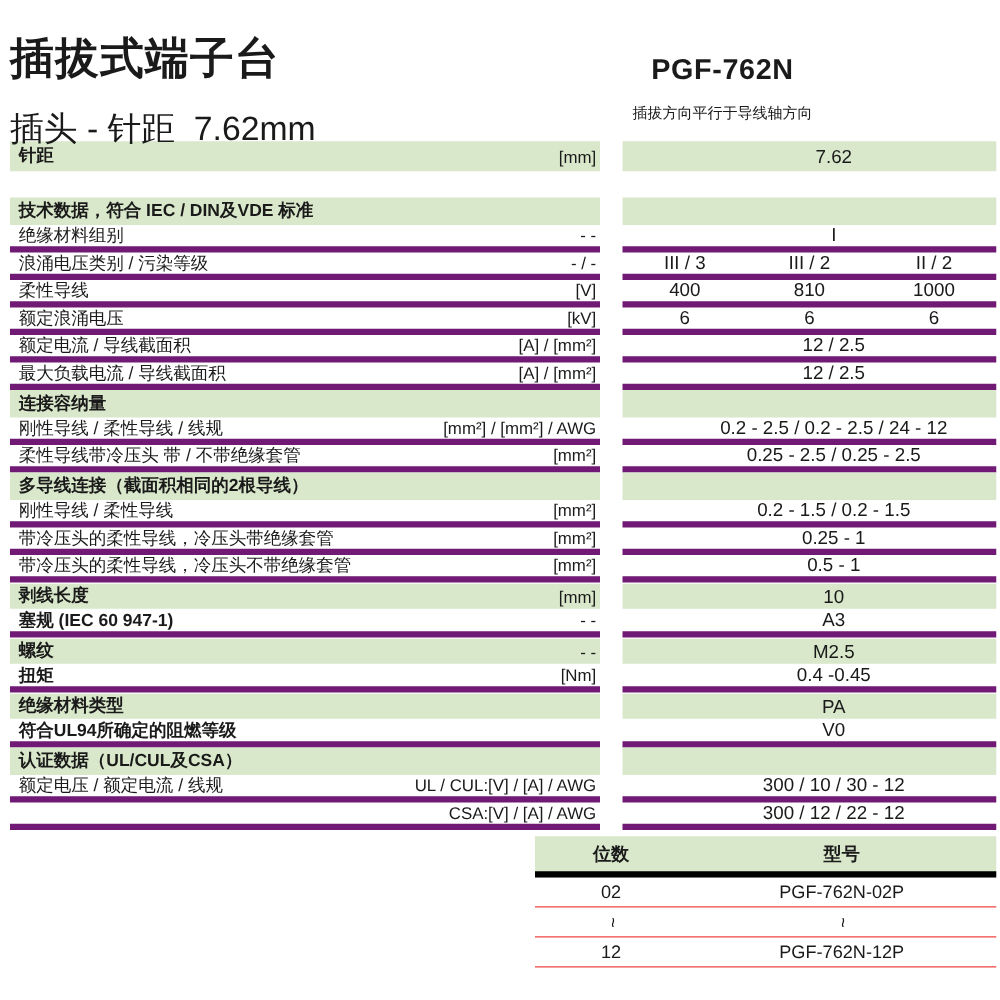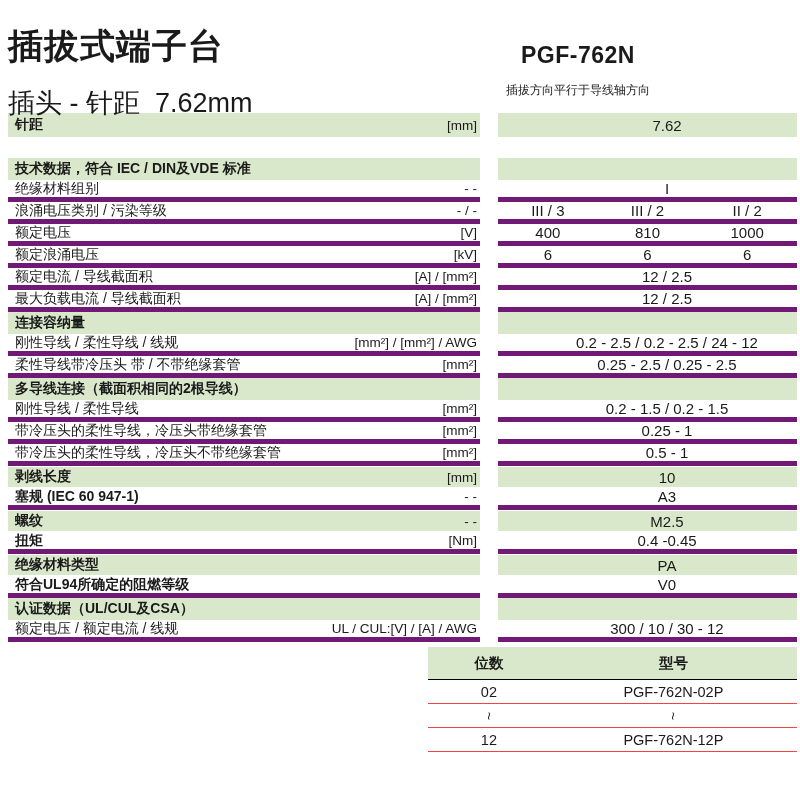--- a/index.html
+++ b/index.html
@@ -38,21 +38,21 @@
   .row.lined .left, .row.lined .right { border-bottom: 5px solid #701a75; }
   .row.section .left, .row.section .right { background: var(--green, #d9e8cb); }
   .row.section .label { font-weight: bold; }
   .gap { height: 20px; }
 
   
   #model-table { margin-left: 420px; margin-top: 5px; }
   .m-head {
     display: flex; background: var(--green, #d9e8cb); height: 33px;
     align-items: center; font-weight: bold; font-size: 14.5px;
-    border-bottom: 1px solid #000000;
+    border-bottom: 5px solid #000000;
   }
   .m-row {
     display: flex; height: 24px; align-items: center;
     border-bottom: 1px solid #ef4444; font-size: 14.5px;
   }
   .c1 { width: 33%; text-align: center; }
   .c2 { width: 67%; text-align: center; }
   .rot { display: inline-block; transform: rotate(90deg); }
 </style>
 </head>
@@ -100,21 +100,21 @@
           <span class="unit">- / -</span>
         </div>
         <div class="right">
           <span class="col">III / 3</span>
           <span class="col">III / 2</span>
           <span class="col">II / 2</span>
         </div>
       </div>
       <div class="row data lined">
         <div class="left">
-          <span class="label">额定电压</span>
+          <span class="label">柔性导线</span>
           <span class="unit">[V]</span>
         </div>
         <div class="right">
           <span class="col">400</span>
           <span class="col">810</span>
           <span class="col">1000</span>
         </div>
       </div>
       <div class="row data lined">
         <div class="left">
@@ -262,20 +262,29 @@
         </div>
         <div class="right"></div>
       </div>
       <div class="row data lined">
         <div class="left">
           <span class="label">额定电压 / 额定电流 / 线规</span>
           <span class="unit">UL / CUL:[V] / [A] / AWG</span>
         </div>
         <div class="right">
           <span class="value">300 / 10 / 30 - 12</span>
+        </div>
+      </div>
+      <div class="row data lined">
+        <div class="left">
+          <span class="label"></span>
+          <span class="unit">CSA:[V] / [A] / AWG</span>
+        </div>
+        <div class="right">
+          <span class="value">300 / 12 / 22 - 12</span>
         </div>
       </div>
     </div>
 
   <div id="model-table">
     <div class="m-head">
       <div class="c1">位数</div>
       <div class="c2">型号</div>
     </div>
     <div id="model-rows">

